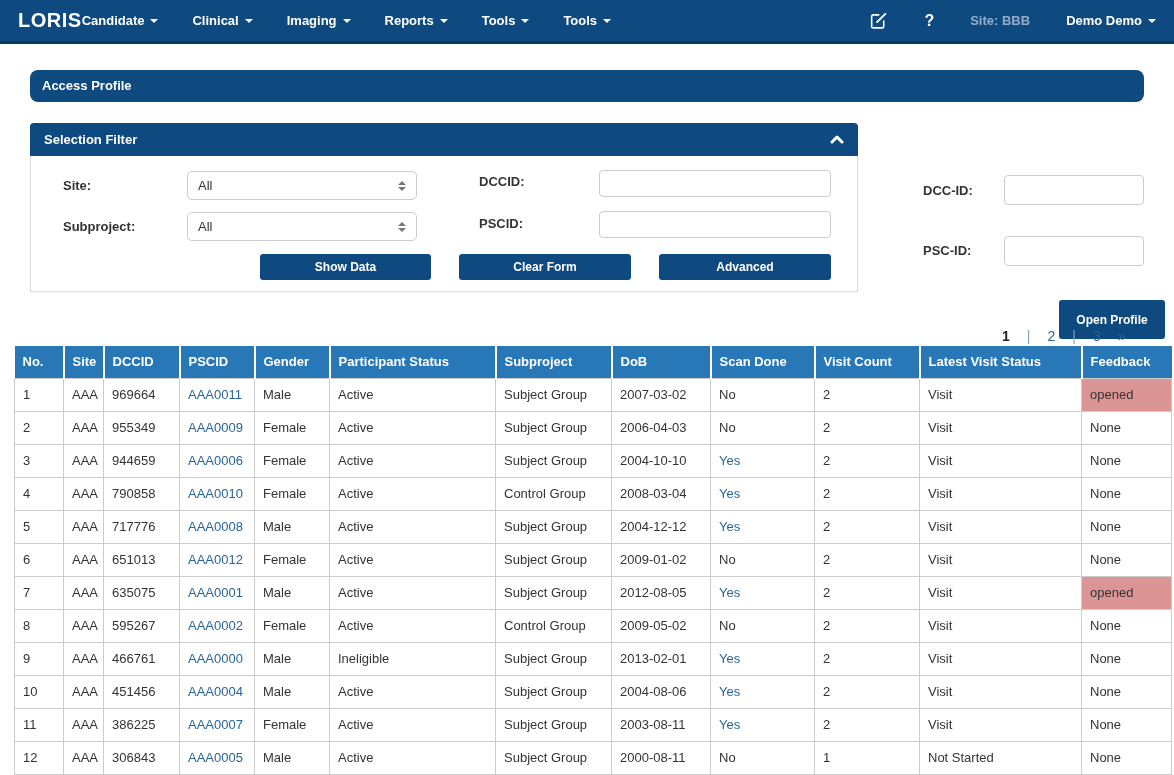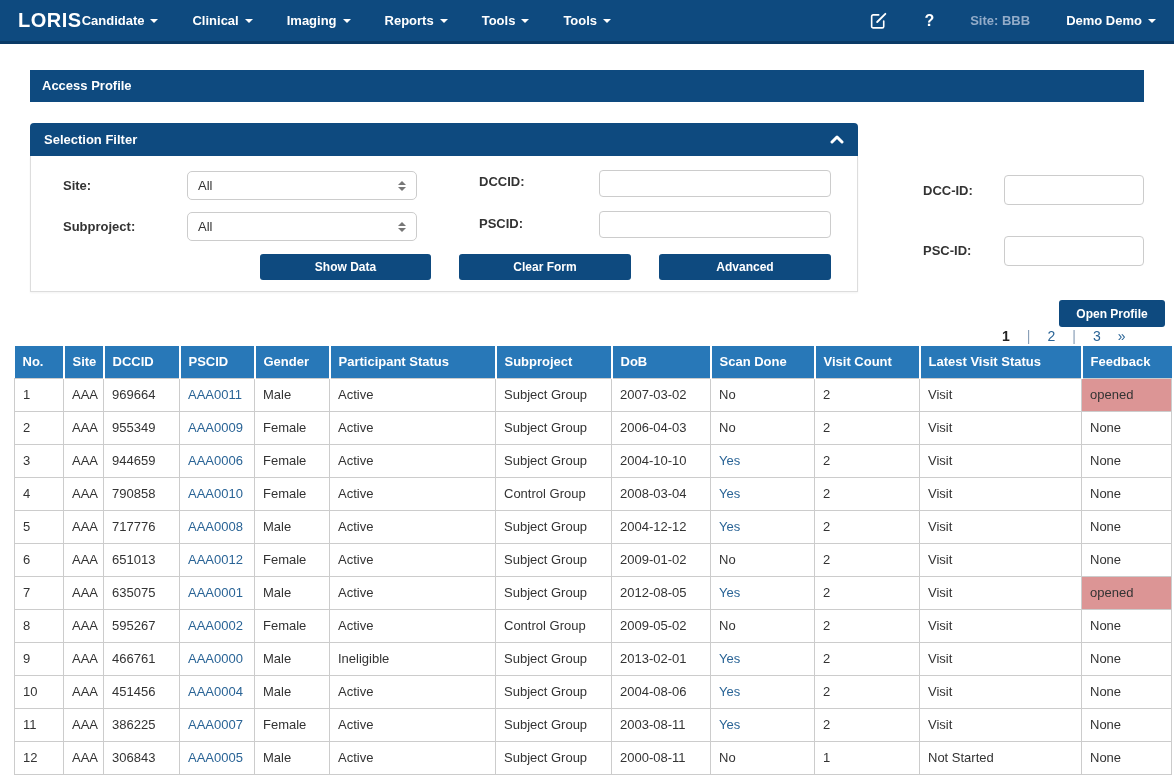--- a/index.html
+++ b/index.html
@@ -22,21 +22,21 @@
   .caret{width:0;height:0;border-left:4px solid transparent;border-right:4px solid transparent;
     border-top:4px solid #fff;display:inline-block;}
   .nav-right{margin-left:auto;display:flex;align-items:center;gap:36px;}
   .icon-btn{cursor:pointer;display:flex;align-items:center;}
   .help-icon{font-size:16px;font-weight:800;color:#fff;}
   .site-label{font-size:13px;font-weight:700;color:var(--site-text);}
   .user-item{font-size:13px;font-weight:700;display:flex;align-items:center;gap:6px;cursor:pointer;}
 
   
   .title-bar{position:absolute;left:30px;top:70px;width:1114px;height:32px;
-    background:var(--panel-bg);border-radius:0;color:#fff;font-size:13px;font-weight:700;
+    background:var(--panel-bg);border-radius:8px;color:#fff;font-size:13px;font-weight:700;
     line-height:32px;padding-left:12px;}
 
   
   .filter-panel{position:absolute;left:30px;top:123px;width:828px;}
   .filter-header{height:33px;background:var(--panel-bg);border-radius:4px 4px 0 0;color:#fff;
     font-size:13px;font-weight:700;line-height:33px;padding:0 14px;display:flex;
     justify-content:space-between;align-items:center;}
   .collapse-icon{cursor:pointer;display:flex;align-items:center;}
   .filter-body{position:relative;height:136px;background:#fff;border:1px solid #ddd;border-top:none;
     box-shadow:0 1px 2px rgba(0,0,0,.05);}
@@ -50,21 +50,21 @@
   .stepper .down{border-top:4px solid #777;}
   .f-input{position:absolute;width:232px;height:27px;border:1px solid #ccc;border-radius:4px;
     font-size:13px;padding:0 8px;color:#333;outline:none;font-family:inherit;}
   .btn{position:absolute;height:26px;background:var(--btn-bg);color:#fff;border:none;border-radius:3px;
     font-size:12px;font-weight:700;cursor:pointer;font-family:inherit;}
 
   
   .side-label{position:absolute;font-size:13px;font-weight:700;color:#333;}
   .side-input{position:absolute;width:140px;height:30px;border:1px solid #ccc;border-radius:4px;
     font-size:13px;padding:0 8px;color:#333;outline:none;font-family:inherit;}
-  .open-profile-btn{position:absolute;left:1059px;top:300px;width:106px;height:27px;}
+  .open-profile-btn{position:absolute;left:1059px;top:300px;width:106px;height:39px;}
 
   
   .pagination{position:absolute;left:1002px;top:328px;display:flex;gap:17px;align-items:center;
     font-size:14px;}
   .page-current{font-weight:700;color:#222;}
   .page-sep{color:#8AA0B8;}
   .page-link{color:var(--link);cursor:pointer;text-decoration:none;}
 
   
   .data-table{position:absolute;left:14px;top:346px;width:1143px;border-collapse:collapse;

